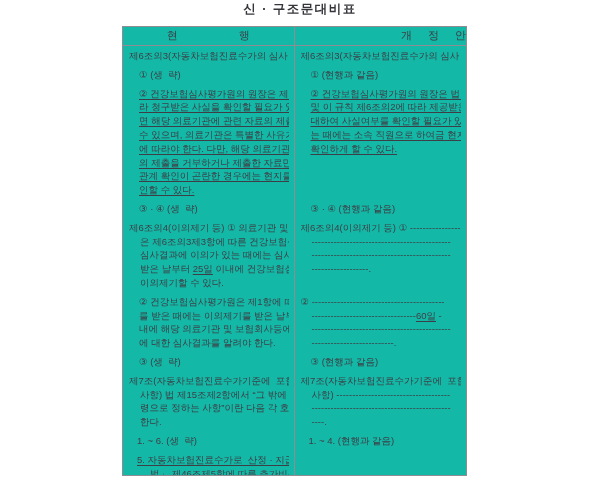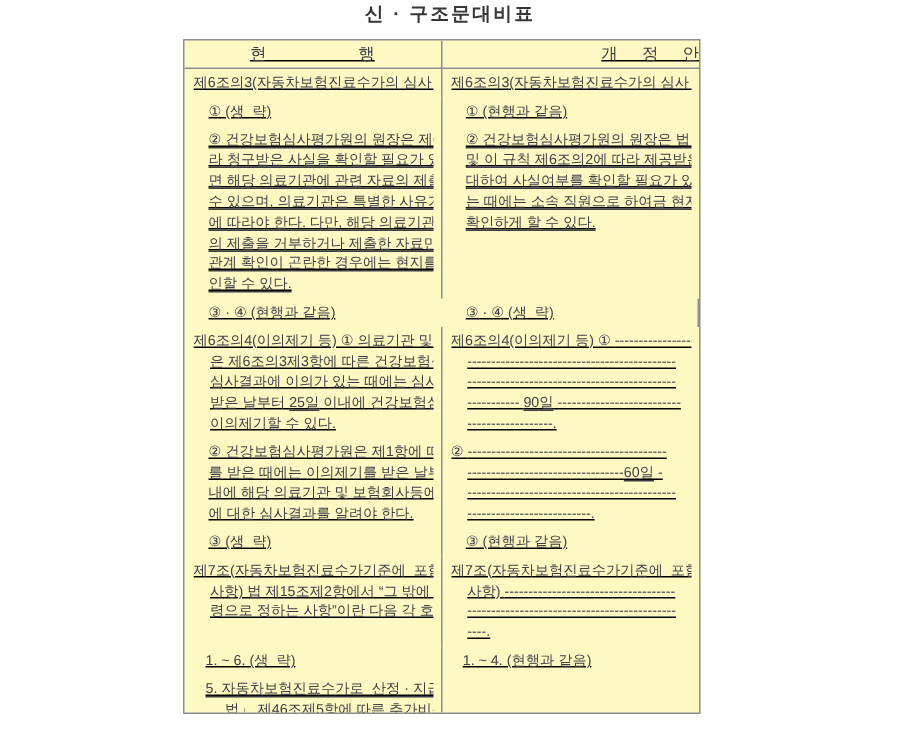--- a/index.html
+++ b/index.html
@@ -7,23 +7,22 @@
     width:600px;height:492px;position:relative;background:#ffffff;
     font-family:"Liberation Sans","DejaVu Sans",sans-serif;
   }
   .page{position:absolute;inset:0;background:#ffffff;}
   .doc-title{
     position:absolute;top:1px;left:0;width:100%;text-align:center;
     font-size:12.5px;font-weight:bold;letter-spacing:1.5px;color:#35353b;
   }
   .cmp-table{
     position:absolute;left:122px;top:26px;width:345px;height:450px;
-    border:1px solid #8e8e92;background:#fef9c3;box-sizing:border-box;
+    border:1px solid #8e8e92;background:#14b8a6;box-sizing:border-box;
     overflow:hidden;
-    text-decoration:underline;
   }
   .thead{display:grid;grid-template-columns:1fr 1fr;}
   .hcell{
     border-bottom:1px solid #8e8e92;text-align:center;color:#3c3c44;
     font-size:11px;padding:1px 0 2px 0;white-space:pre;
   }
   .hcell.h-left{border-right:1px solid #8e8e92;word-spacing:58px;}
   .hcell.h-right{word-spacing:13px;text-align:right;}
   .tbody{
     display:grid;grid-template-columns:1fr 1fr;align-content:start;
@@ -88,45 +87,44 @@
         </div>
         <div class="cell c-right">
           <div class="block cl">
             <div class="ln"><span class="u">② 건강보험심사평가원의 원장은 법 제14조제2항</span></div>
             <div class="ln"><span class="u">및 이 규칙 제6조의2에 따라 제공받은 자료 등에</span></div>
             <div class="ln"><span class="u">대하여 사실여부를 확인할 필요가 있다고 인정되</span></div>
             <div class="ln"><span class="u">는 때에는 소속 직원으로 하여금 현지를 방문하여</span></div>
             <div class="ln"><span class="u">확인하게 할 수 있다.</span></div>
           </div>
         </div>
+        <div class="cell c-left">
+          <div class="block cl">
+            <div class="ln"><span>③ · ④ (생  략)</span></div>
+          </div>
+        </div>
         <div class="cell c-right">
           <div class="block cl">
             <div class="ln"><span>③ · ④ (현행과 같음)</span></div>
-          </div>
-        </div>
-        <div class="cell c-left">
-          <div class="block cl">
-            <div class="ln"><span>③ · ④ (생  략)</span></div>
           </div>
         </div>
         <div class="cell c-left">
           <div class="block art">
             <div class="ln"><span>제6조의4(이의제기 등) ① 의료기관 및 보험회사등</span></div>
             <div class="ln"><span>은 제6조의3제3항에 따른 건강보험심사평가원의</span></div>
             <div class="ln"><span>심사결과에 이의가 있는 때에는 심사결과를 통보</span></div>
             <div class="ln"><span>받은 날부터 </span><span class="u">25일</span><span> 이내에 건강보험심사평가원에</span></div>
             <div class="ln"><span>이의제기할 수 있다.</span></div>
           </div>
         </div>
         <div class="cell c-right">
           <div class="block art">
             <div class="ln"><span>제6조의4(이의제기 등) ① </span><span>------------------</span></div>
             <div class="ln"><span>--------------------------------------------</span></div>
             <div class="ln"><span>--------------------------------------------</span></div>
-            <div class="ln"><span>----------- </span><span class="u">90일</span><span> --------------------------</span></div>
             <div class="ln"><span>------------------.</span></div>
           </div>
         </div>
         <div class="cell c-left">
           <div class="block cl">
             <div class="ln"><span>② 건강보험심사평가원은 제1항에 따라 이의제기</span></div>
             <div class="ln"><span>를 받은 때에는 이의제기를 받은 날부터 </span></div>
             <div class="ln"><span>내에 해당 의료기관 및 보험회사등에게 이의제기</span></div>
             <div class="ln"><span>에 대한 심사결과를 알려야 한다.</span></div>
           </div>
@@ -147,20 +145,21 @@
         <div class="cell c-right">
           <div class="block cl">
             <div class="ln"><span>③ (현행과 같음)</span></div>
           </div>
         </div>
         <div class="cell c-left">
           <div class="block art">
             <div class="ln"><span>제7조(자동차보험진료수가기준에  포함되어야  하는</span></div>
             <div class="ln"><span>사항) 법 제15조제2항에서 “그 밖에 국토교통부</span></div>
             <div class="ln"><span>령으로 정하는 사항”이란 다음 각 호의 사항을 말</span></div>
+            <div class="ln"><span>한다.</span></div>
           </div>
         </div>
         <div class="cell c-right">
           <div class="block art">
             <div class="ln"><span>제7조(자동차보험진료수가기준에  포함되어야  하는</span></div>
             <div class="ln"><span>사항) </span><span>------------------------------------</span></div>
             <div class="ln"><span>--------------------------------------------</span></div>
             <div class="ln"><span>----.</span></div>
           </div>
         </div>

